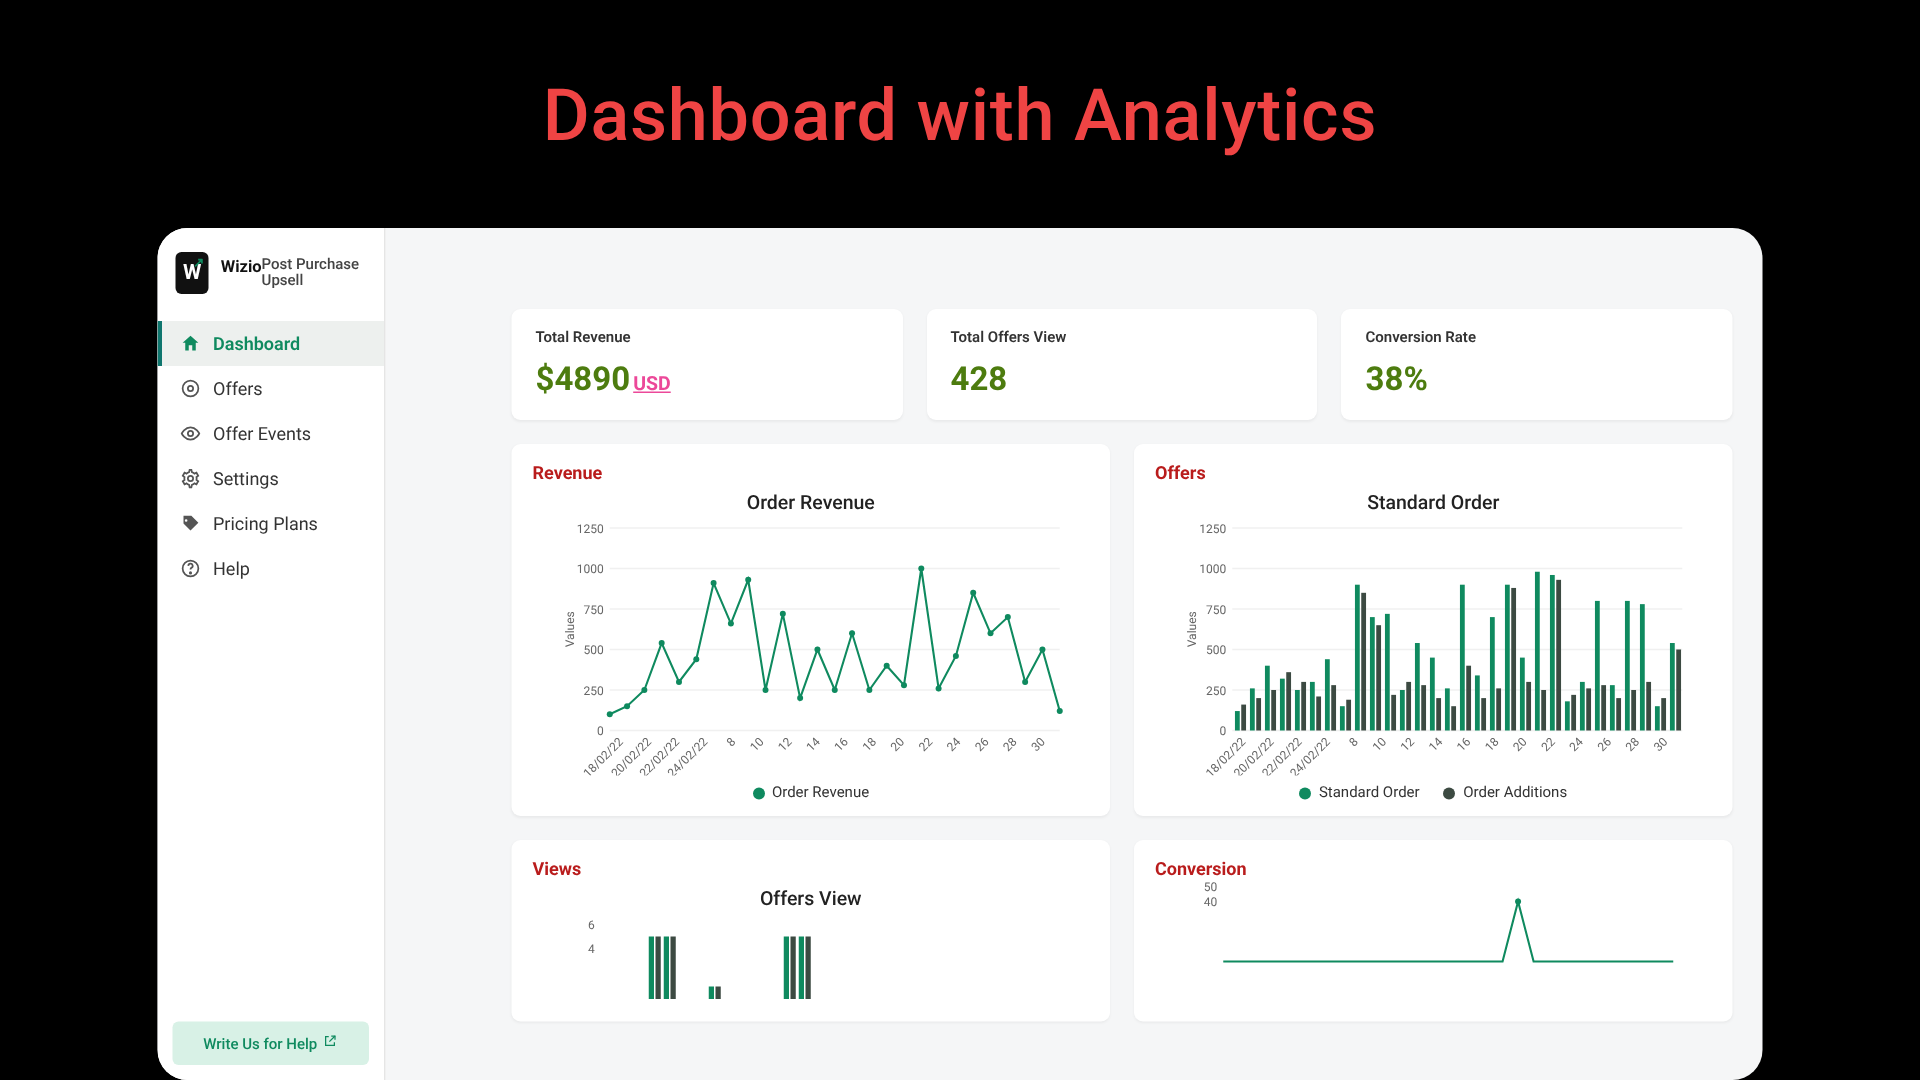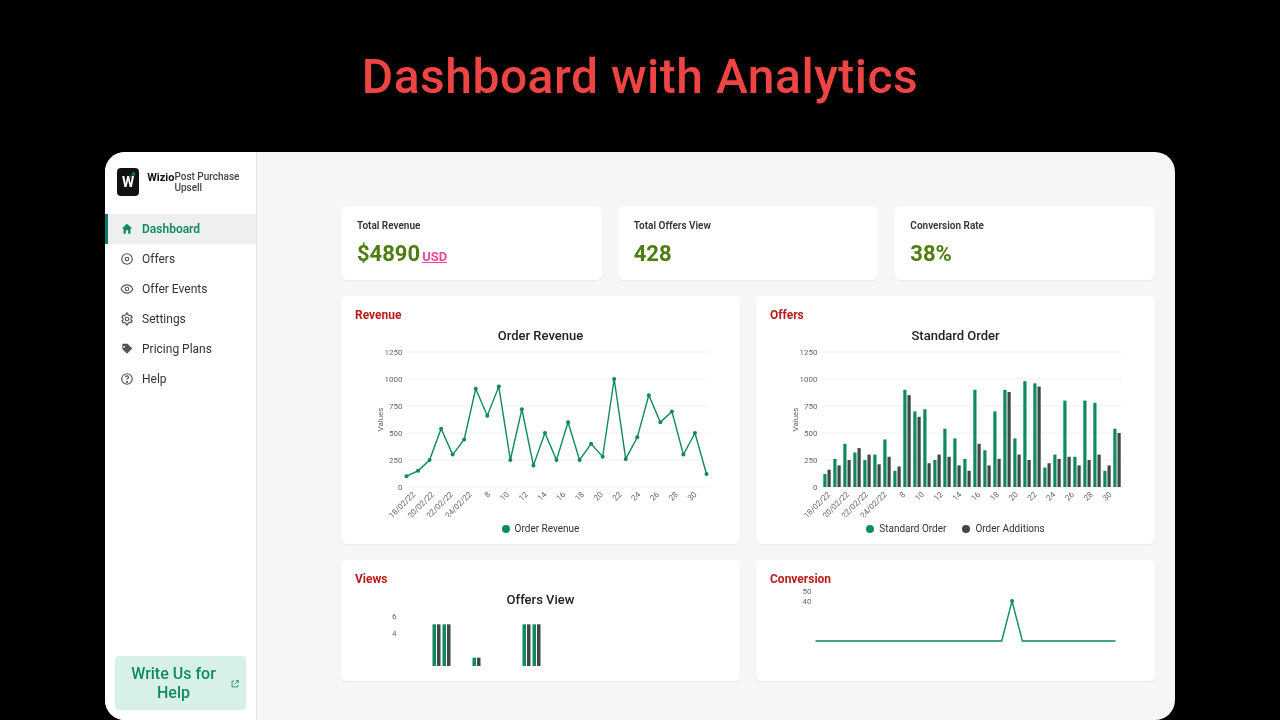--- a/index.html
+++ b/index.html
@@ -89,27 +89,27 @@
     border-left: 3px solid #0f766e;
     font-weight:600;
   }
   .nav-icon { width:14px; height:14px; display:inline-flex; align-items:center; justify-content:center; color:#555; }
   .nav-item.active .nav-icon { color:#0f8a5f; }
 
   .help-btn {
     margin: auto 10px 10px 10px;
     background:#d8f1e6;
     color:#0f8a5f;
-    font-size: 16px;
+    font-size: 10px;
     font-weight:500;
     text-align:center;
     padding:8px 6px;
     border-radius:4px;
     cursor:pointer;
-    display:flex; align-items:center; justify-content:center; gap:4px;
+    display:flex; align-items:flex-end; justify-content:center; gap:4px;
   }
 
   
   .main {
     flex:1;
     overflow:hidden;
     padding: 0 20px 0 84px;
   }
   .cards-row {
     display:flex; gap:16px;

